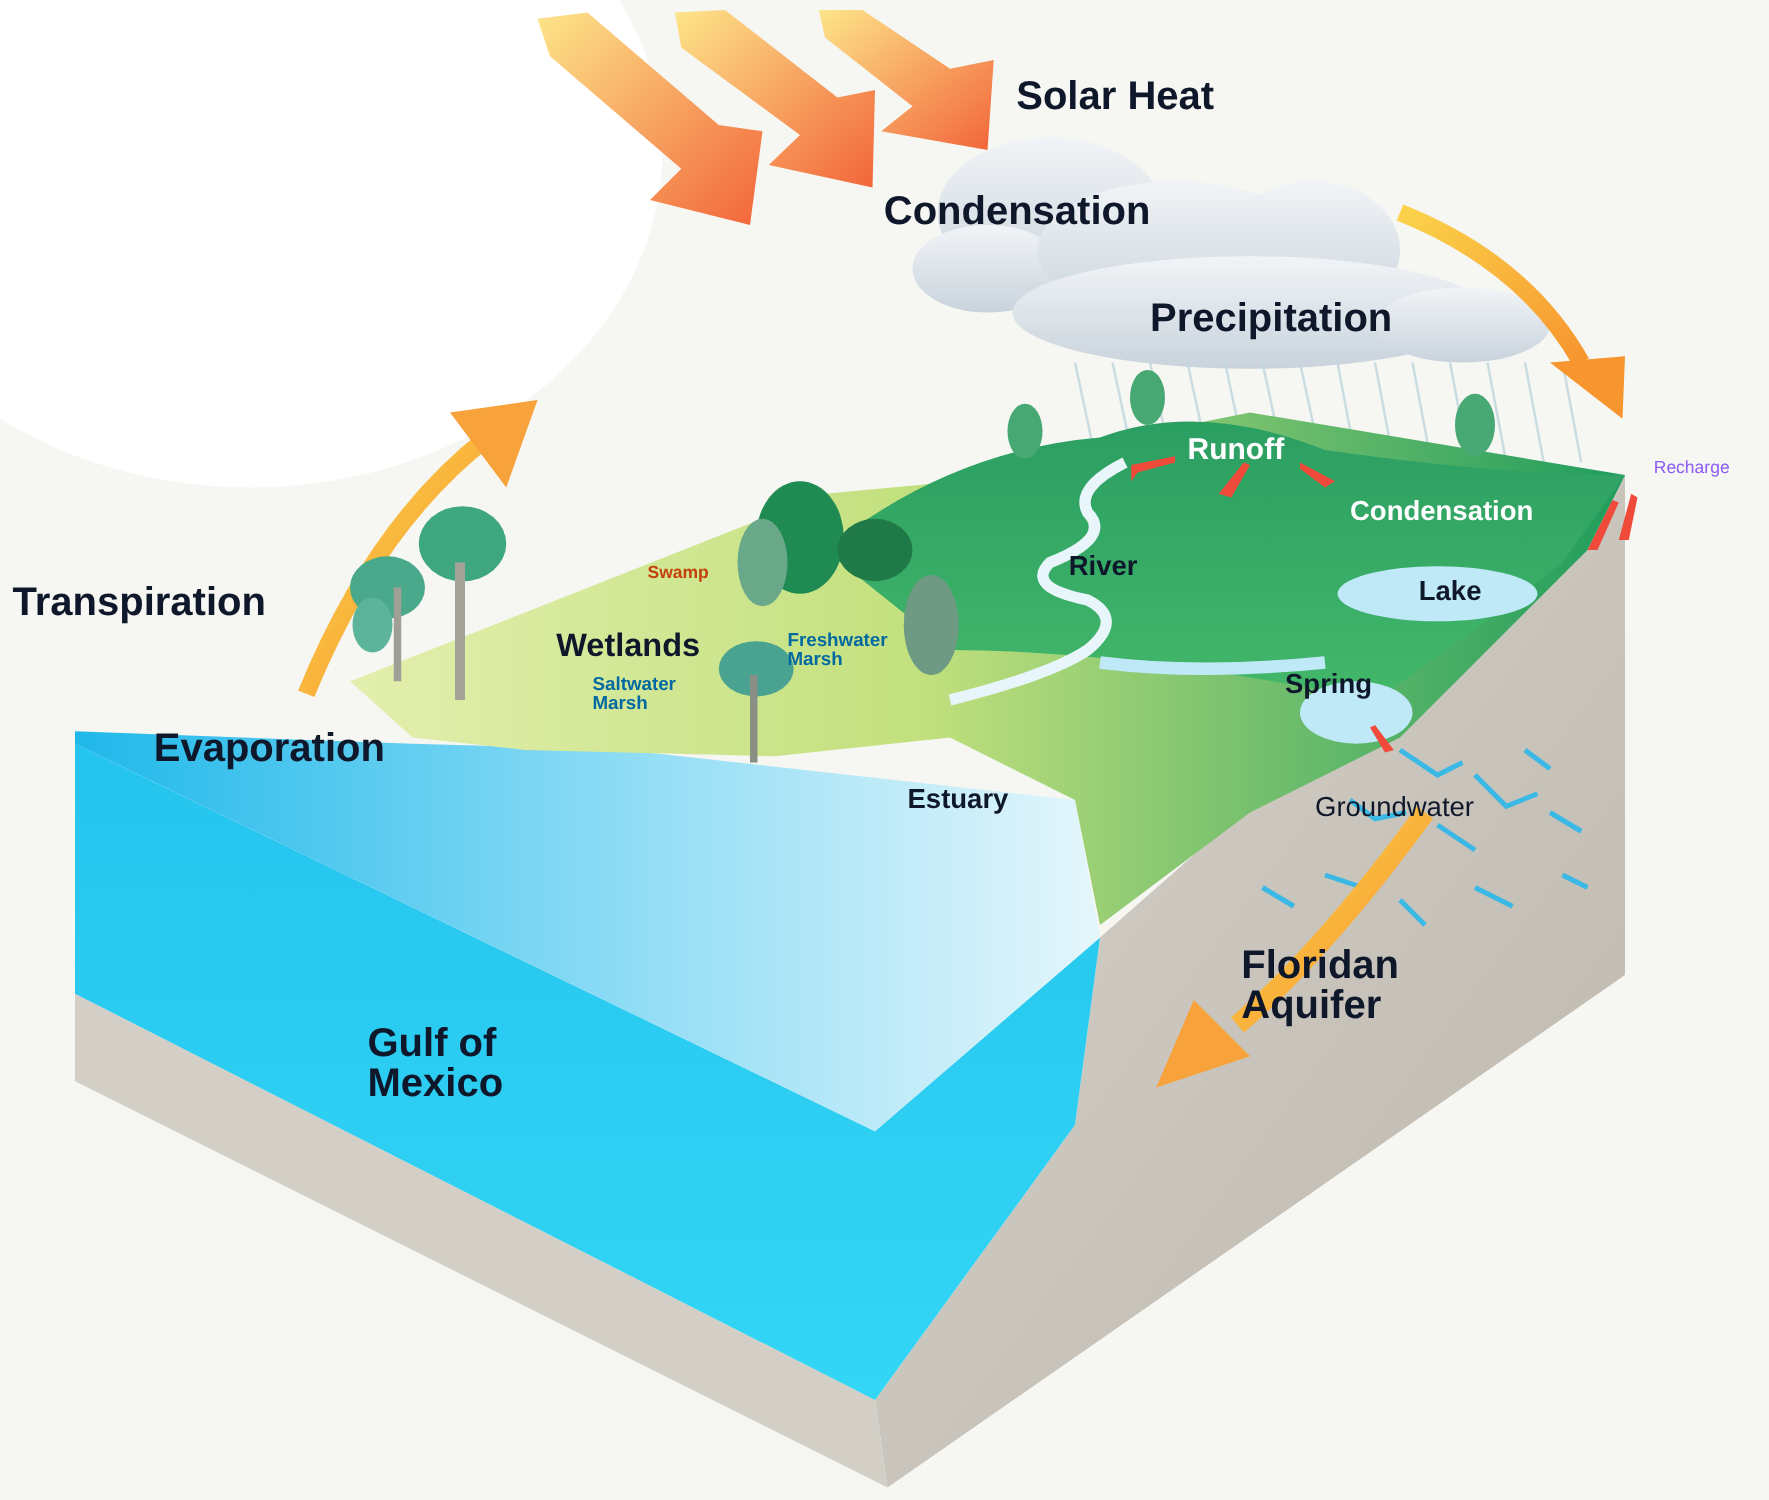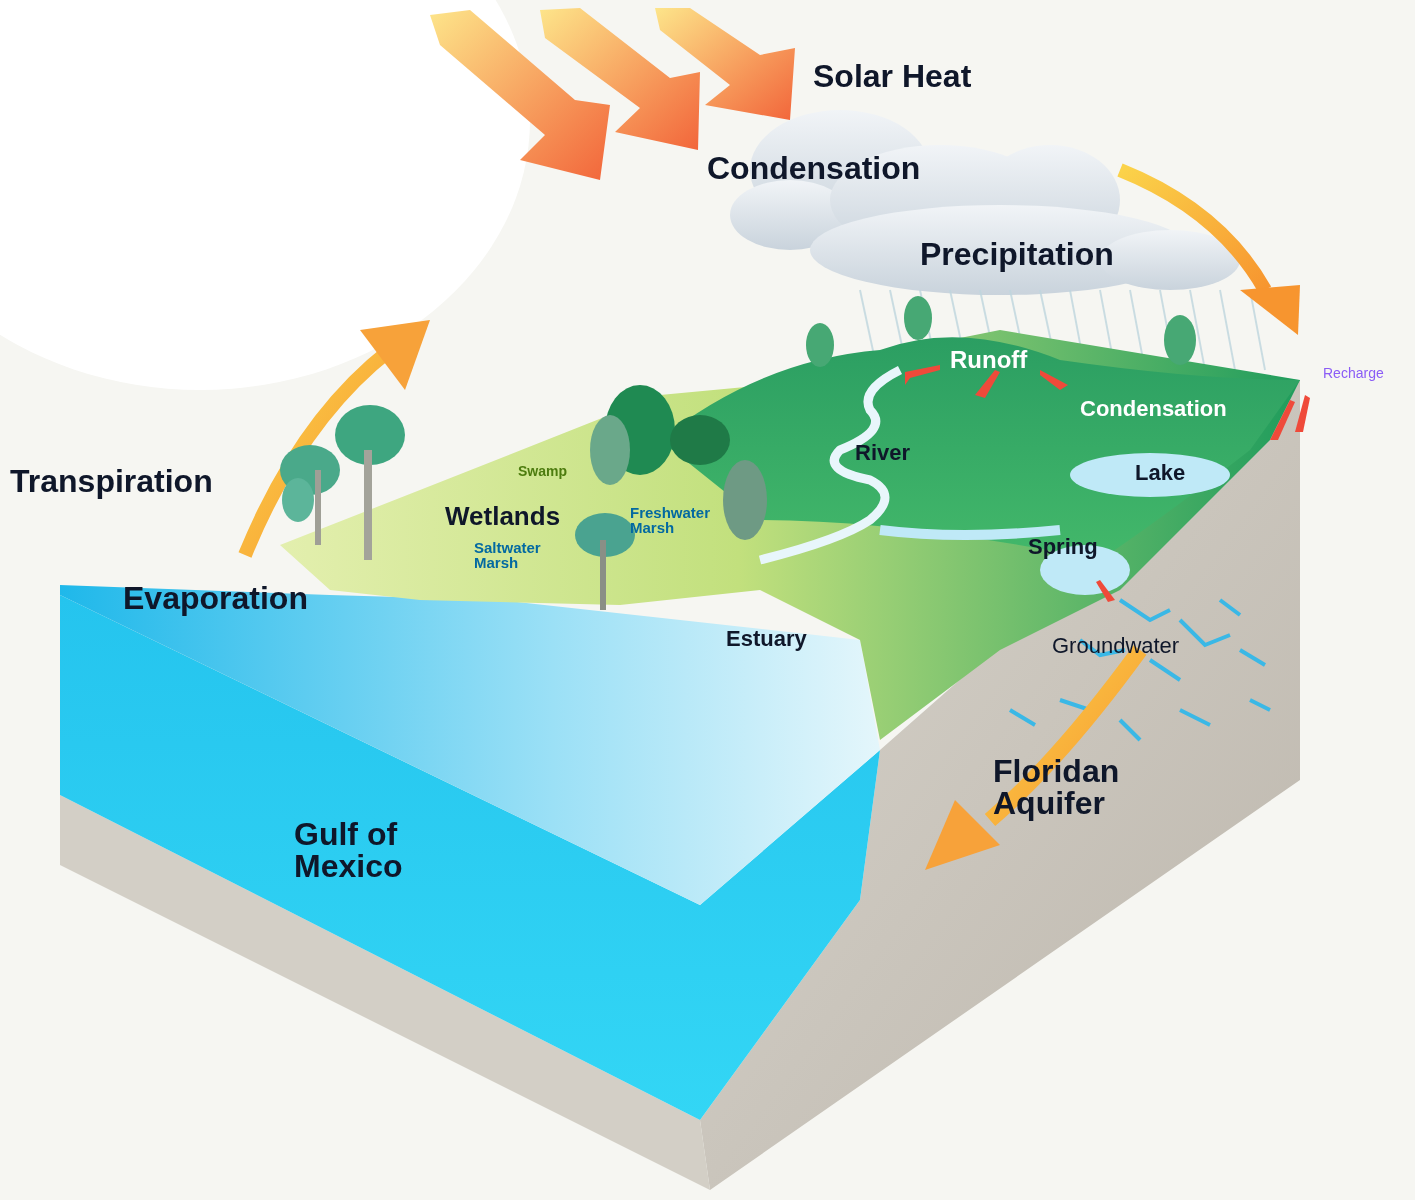--- a/index.html
+++ b/index.html
@@ -159,21 +159,21 @@
 <div class="lbl big" style="left:707px;top:152px;">Condensation</div>
 <div class="lbl big" style="left:920px;top:238px;">Precipitation</div>
 <div class="lbl big" style="left:10px;top:465px;">Transpiration</div>
 <div class="lbl big" style="left:123px;top:582px;">Evaporation</div>
 
 <div class="lbl white" style="left:950px;top:348px;font-size:24px;">Runoff</div>
 <div class="lbl" style="left:1323px;top:366px;font-size:14px;font-weight:normal;color:#8b5cf6;">Recharge</div>
 <div class="lbl white" style="left:1080px;top:398px;font-size:22px;">Condensation</div>
 <div class="lbl" style="left:855px;top:442px;font-size:22px;">River</div>
 <div class="lbl" style="left:1135px;top:462px;font-size:22px;">Lake</div>
-<div class="lbl" style="left:518px;top:464px;font-size:14px;color:#4d7c0f;">Swamp</div>
+<div class="lbl" style="left:518px;top:450px;font-size:14px;color:#c2410c;">Swamp</div>
 <div class="lbl" style="left:445px;top:503px;font-size:26px;">Wetlands</div>
 <div class="lbl sm" style="left:474px;top:540px;">
   <div>Saltwater</div>
   <div>Marsh</div>
 </div>
 <div class="lbl sm" style="left:630px;top:505px;">
   <div>Freshwater</div>
   <div>Marsh</div>
 </div>
 <div class="lbl" style="left:1028px;top:536px;font-size:22px;">Spring</div>

